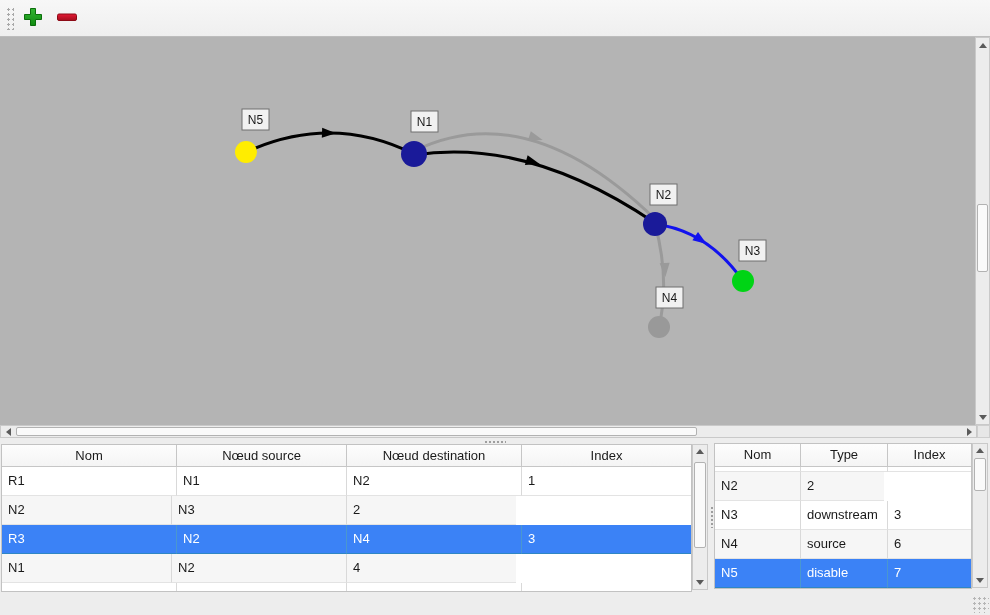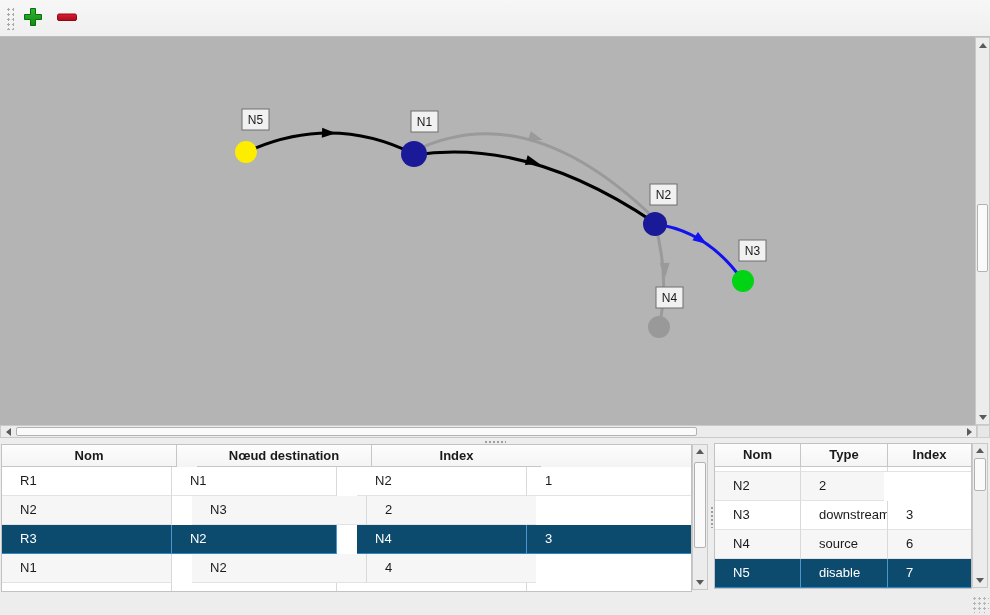--- a/index.html
+++ b/index.html
@@ -47,34 +47,34 @@
   .vsplit{position:absolute;left:708px;top:444px;width:6px;height:146px;display:flex;align-items:center;justify-content:center;}
   .vsplit .dots{width:3px;height:22px;
         background-image:radial-gradient(circle,#9e9e9e 1px,transparent 1.2px);background-size:4px 4px;}
   .corner-grip{position:absolute;left:972px;top:596px;width:17px;height:17px;
         background-image:radial-gradient(circle,#b5b5b5 1px,transparent 1.3px);background-size:5px 5px;}
 
   
   .table{position:absolute;background:#ffffff;border:1px solid #c2c2c2;box-sizing:border-box;}
   .thead{display:flex;background:linear-gradient(#fdfdfd,#f4f4f4);}
   .th{box-sizing:border-box;border-right:1px solid #c6c6c6;border-bottom:1px solid #c6c6c6;
-      font-weight:bold;text-align:center;height:22px;line-height:21px;overflow:hidden;}
+      font-weight:normal;text-align:center;height:22px;line-height:21px;overflow:hidden;}
   .th:last-child{border-right:none;}
   .trow{display:flex;}
   .td{box-sizing:border-box;border-right:1px solid #d9d9d9;border-bottom:1px solid #e3e3e3;
-      height:29px;line-height:28px;padding-left:18px;overflow:hidden;white-space:nowrap;}
+      height:29px;line-height:28px;padding-left:6px;overflow:hidden;white-space:nowrap;}
   .td:last-child{border-right:none;}
   .trow.alt .td{background:#f6f6f6;}
-  .trow.selected .td{background:#0c4a6e;color:#ffffff;border-right-color:#4a97cf;border-bottom-color:#2f86c4;}
+  .trow.selected .td{background:#3b82f6;color:#ffffff;border-right-color:#4a97cf;border-bottom-color:#2f86c4;}
   .trow.partial .td{height:5px;}
   .trow.empty .td{height:8px;border-bottom:none;}
 
   #routes-table{left:1px;top:444px;width:691px;}
   #routes-table .c0{width:175px;}#routes-table .c1{width:170px;}
-  #routes-table .c2{width:175px;margin-left:20px;}#routes-table .c3{width:169px;}
+  #routes-table .c2{width:175px;}#routes-table .c3{width:169px;}
 
   #nodes-table{left:714px;top:443px;width:258px;}
   #nodes-table .c0{width:86px;}#nodes-table .c1{width:87px;}#nodes-table .c2{width:83px;}
   #nodes-table .th{height:23px;line-height:22px;}
 
   .routes-scroll{left:692px;top:444px;width:16px;height:146px;}
   .routes-scroll .up{left:0;top:0;width:14px;height:13px;}
   .routes-scroll .down{left:0;bottom:0;width:14px;height:13px;}
   .routes-scroll .sb-thumb{left:1px;top:17px;width:12px;height:86px;}
 
@@ -167,20 +167,21 @@
 </div>
 <div class="sb-corner"></div>
 
 <div class="hsplit">
   <div class="dots"></div>
 </div>
 
 <div class="table" id="routes-table">
     <div class="thead">
       <div class="th c0">Nom</div>
+      <div class="th c1">Nœud source</div>
       <div class="th c2">Nœud destination</div>
       <div class="th c3">Index</div>
     </div>
     <div class="trow ">
       <div class="td c0">R1</div>
       <div class="td c1">N1</div>
       <div class="td c2">N2</div>
       <div class="td c3">1</div>
     </div>
     <div class="trow alt">

